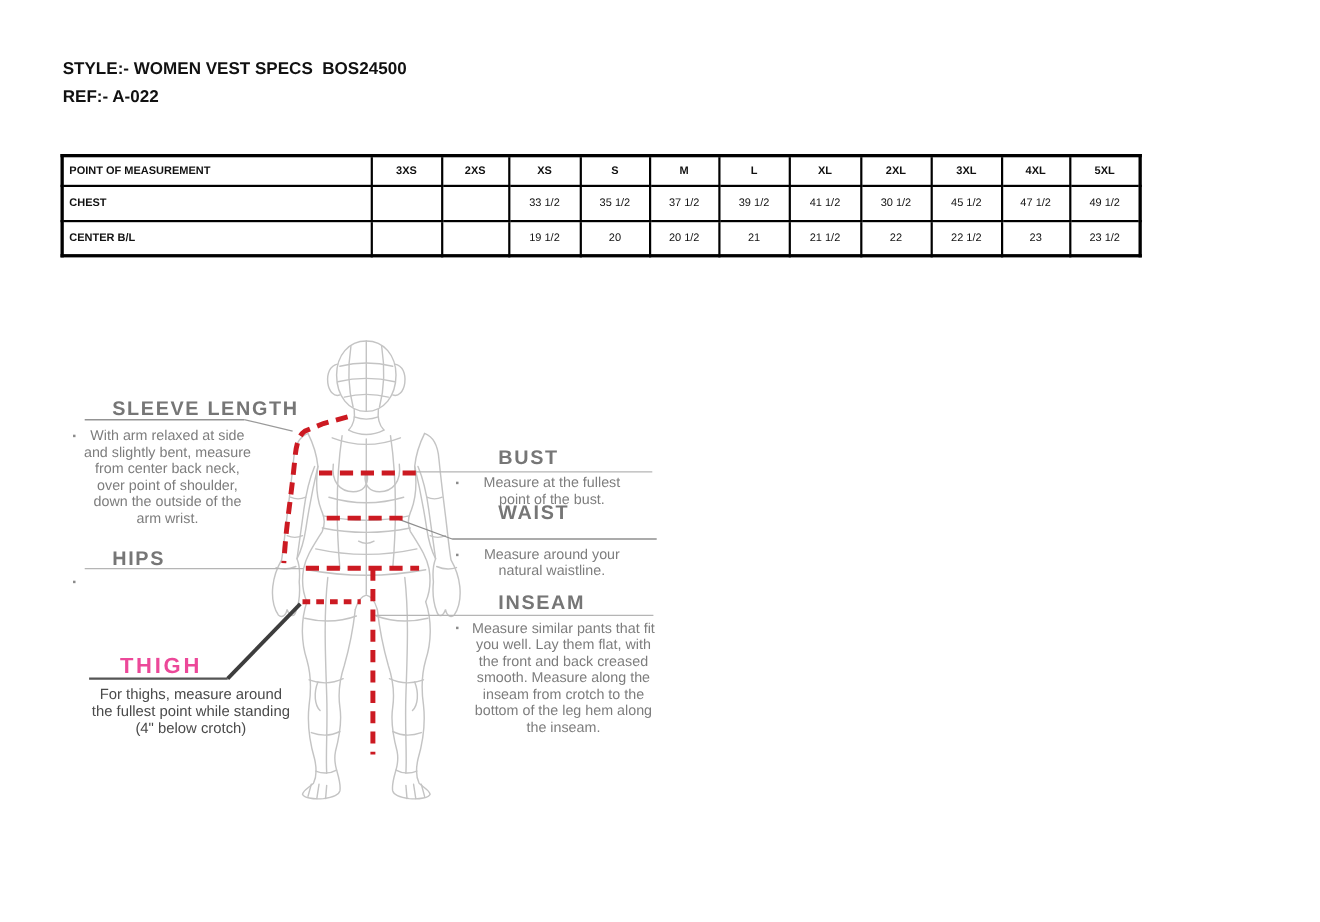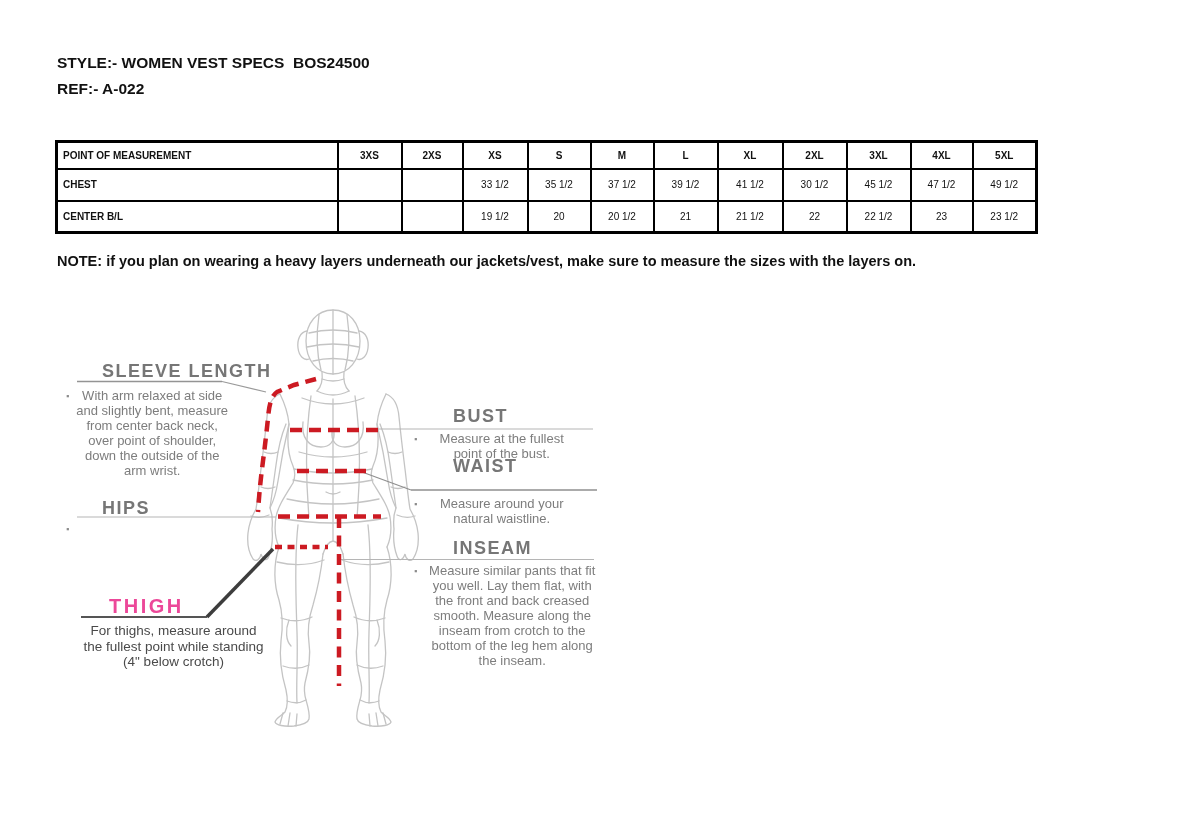--- a/index.html
+++ b/index.html
@@ -122,21 +122,20 @@
           <td>21</td>
           <td>21 1/2</td>
           <td>22</td>
           <td>22 1/2</td>
           <td>23</td>
           <td>23 1/2</td>
         </tr>
       </tbody>
   </table>
 
-  <div class="note-line">NOTE: if you plan on wearing a heavy layers underneath our jackets/vest, make sure to measure the sizes with the layers on.</div>
 
   <svg class="diagram-svg" viewBox="0 0 1200 838">
 
     <g class="fig">
 
       <path d="M333,310 C317,310 306,323 306,341 C306,360 317,374 333,374 C349,374 360,360 360,341 C360,323 349,310 333,310 Z"></path>
       <path d="M307,331 C300,332 297,340 298,348 C299,356 304,361 309,359"></path>
       <path d="M359,331 C366,332 369,340 368,348 C367,356 362,361 357,359"></path>
       <path d="M333,310 L333,374"></path>
       <path d="M319,315 C316,335 317,355 321,370"></path>

